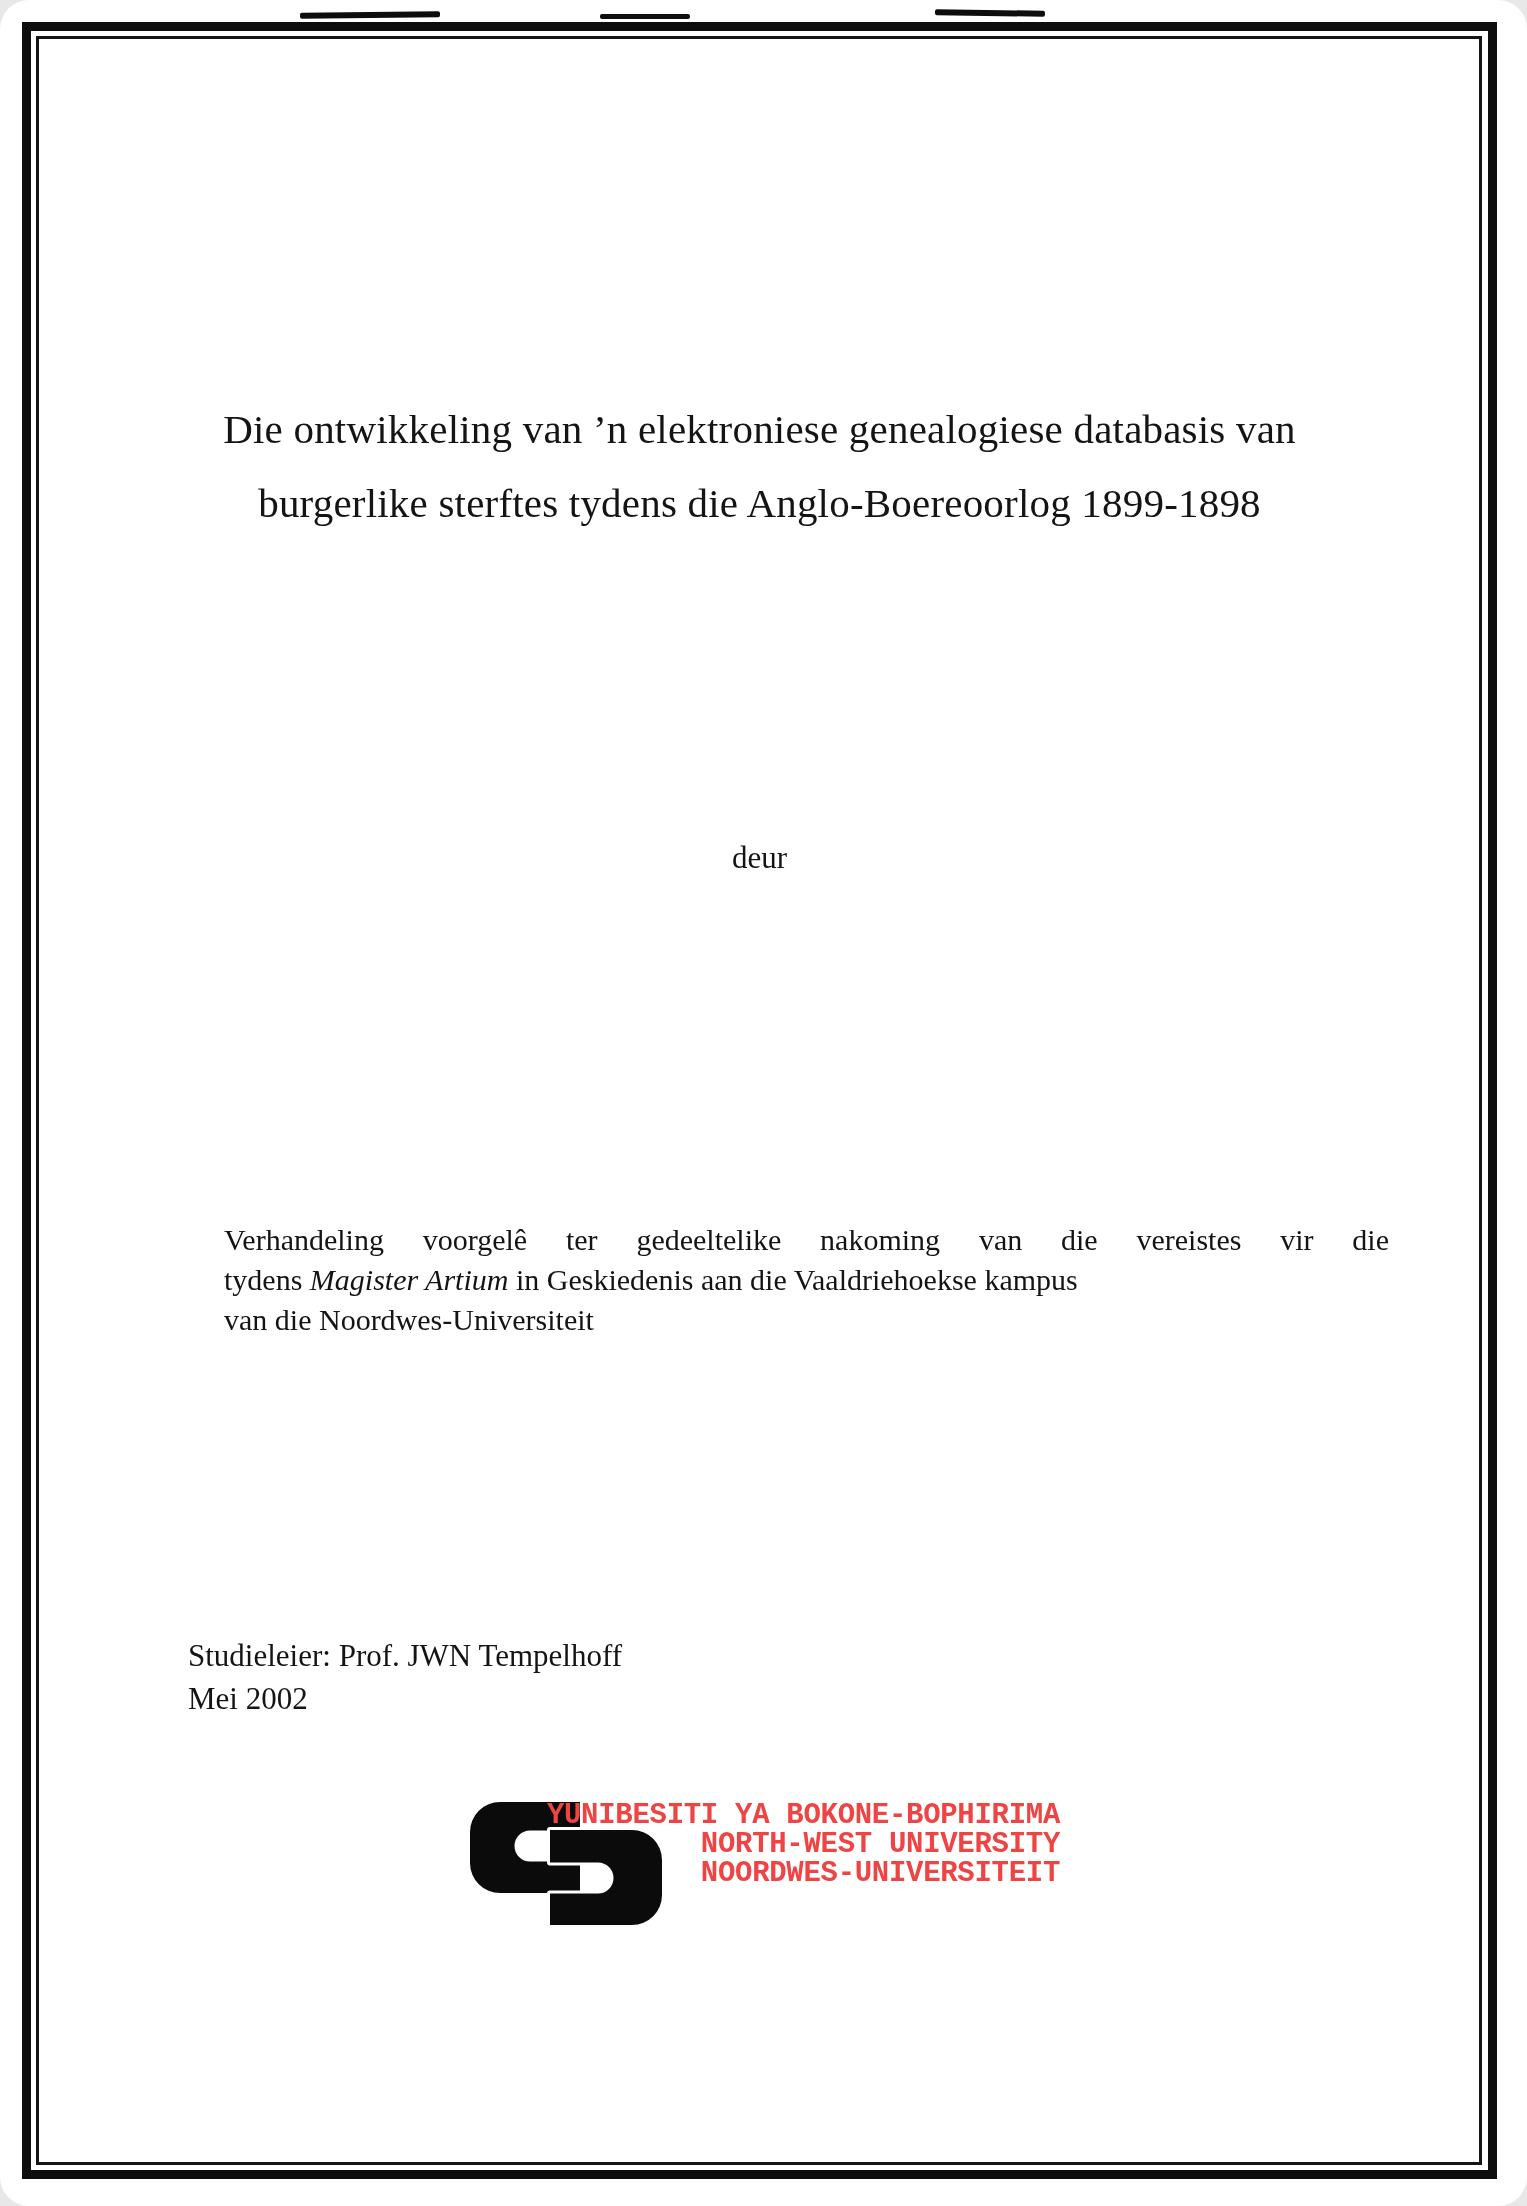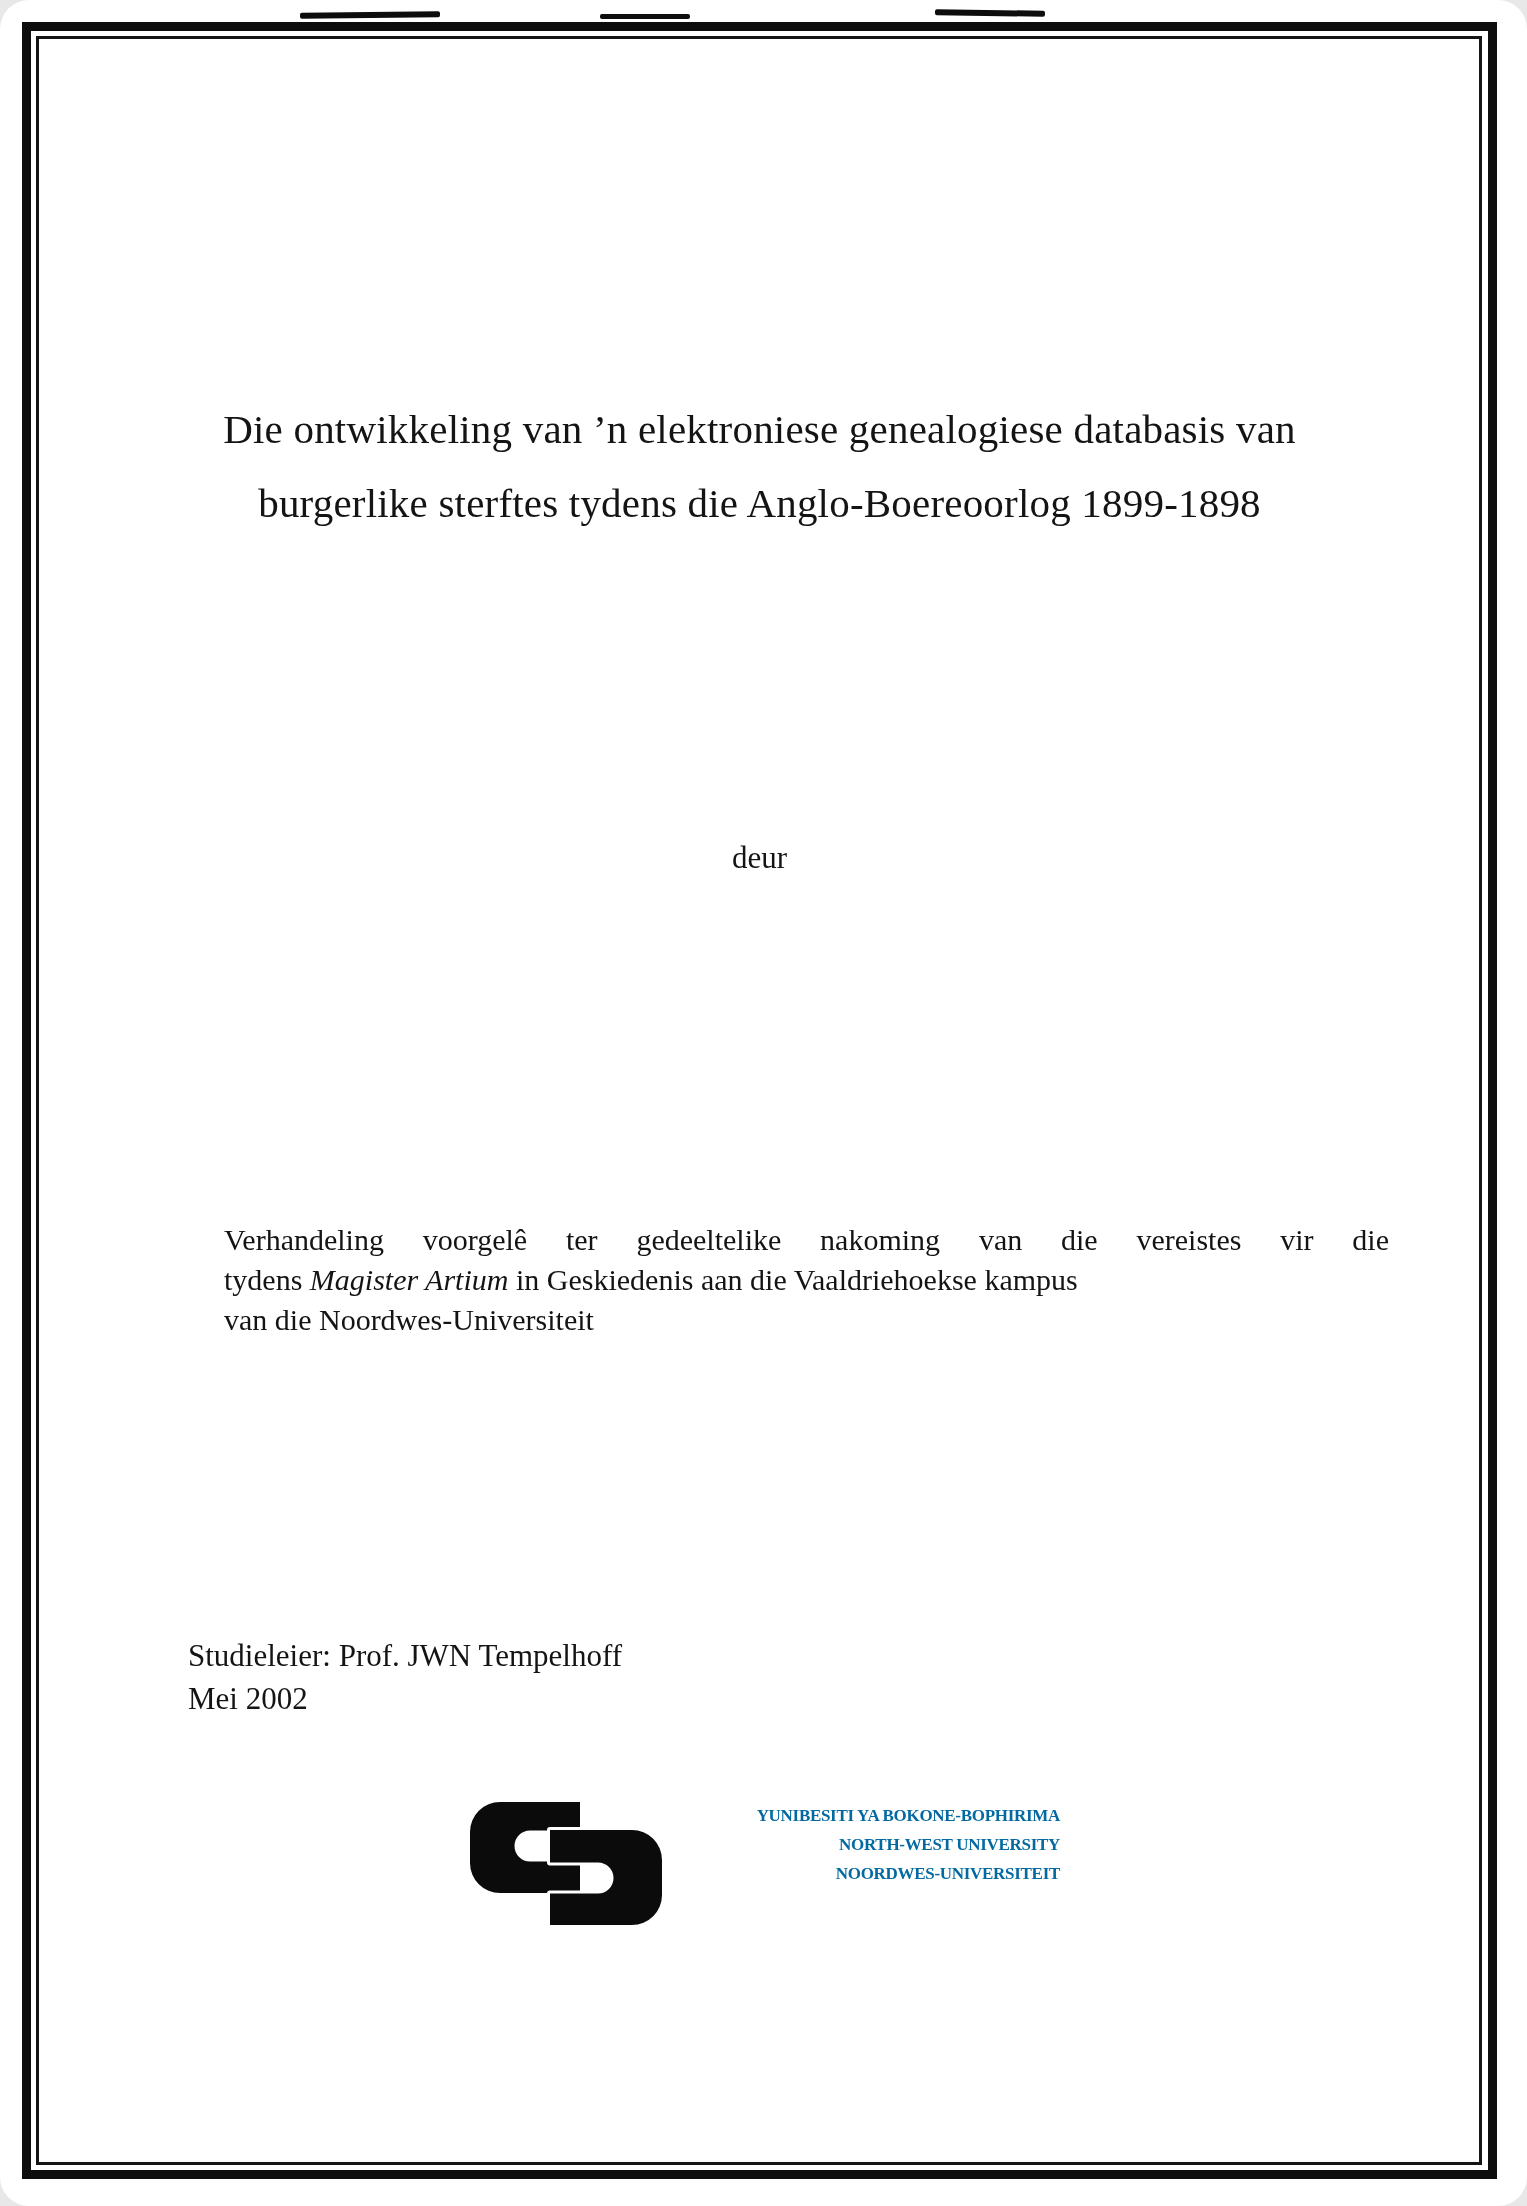--- a/index.html
+++ b/index.html
@@ -51,23 +51,23 @@
   .statement em{font-style:italic;}
 
   .supervisor-block{
     position:absolute;left:188px;top:1634px;
     font-size:31px;line-height:43px;
   }
 
   .logo-mark{position:absolute;left:466px;top:1798px;}
   .logo-text{
     position:absolute;right:467px;top:1801px;
-    font-family:Liberation Serif, serif;
-    font-size:17px;font-weight:700;letter-spacing:-0.3px;
-    line-height:29px;text-align:right;color:#0369a1;
+    font-family:Liberation Mono, monospace;
+    font-size:29px;font-weight:700;letter-spacing:-0.3px;
+    line-height:29px;text-align:right;color:#ef4444;
     white-space:nowrap;
   }
   .logo-text div{display:block;}
 </style>
 </head>
 <body>
 
 <div class="page">
 
   <div class="smudge s1"></div>

